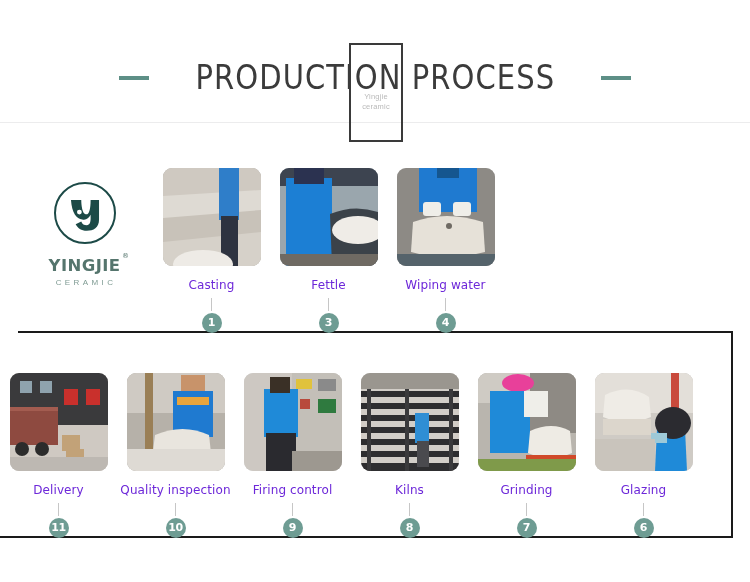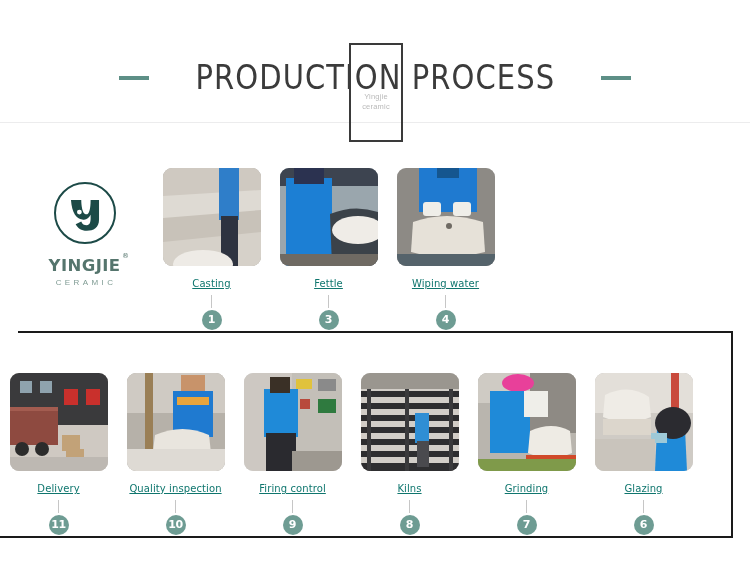--- a/index.html
+++ b/index.html
@@ -159,25 +159,24 @@
     margin: 0 auto;
     overflow: hidden;
     position: relative;
     background: #d8d8d8;
   }
   .photo svg { display: block; width: 100%; height: 100%; }
 
   .step-label {
     margin-top: 12px;
     font-family: "DejaVu Sans", sans-serif;
-    font-size: 10px;
-    color: #0f766e;
+    font-size: 12px;
+    color: #6d28d9;
     white-space: nowrap;
     letter-spacing: 0.1px;
-    text-decoration: underline;
   }
 
   .tick {
     width: 1px; height: 13px;
     background: #c6c6c6;
     margin: 6px auto 0;
   }
 
   .marker {
     width: 20px; height: 20px;

